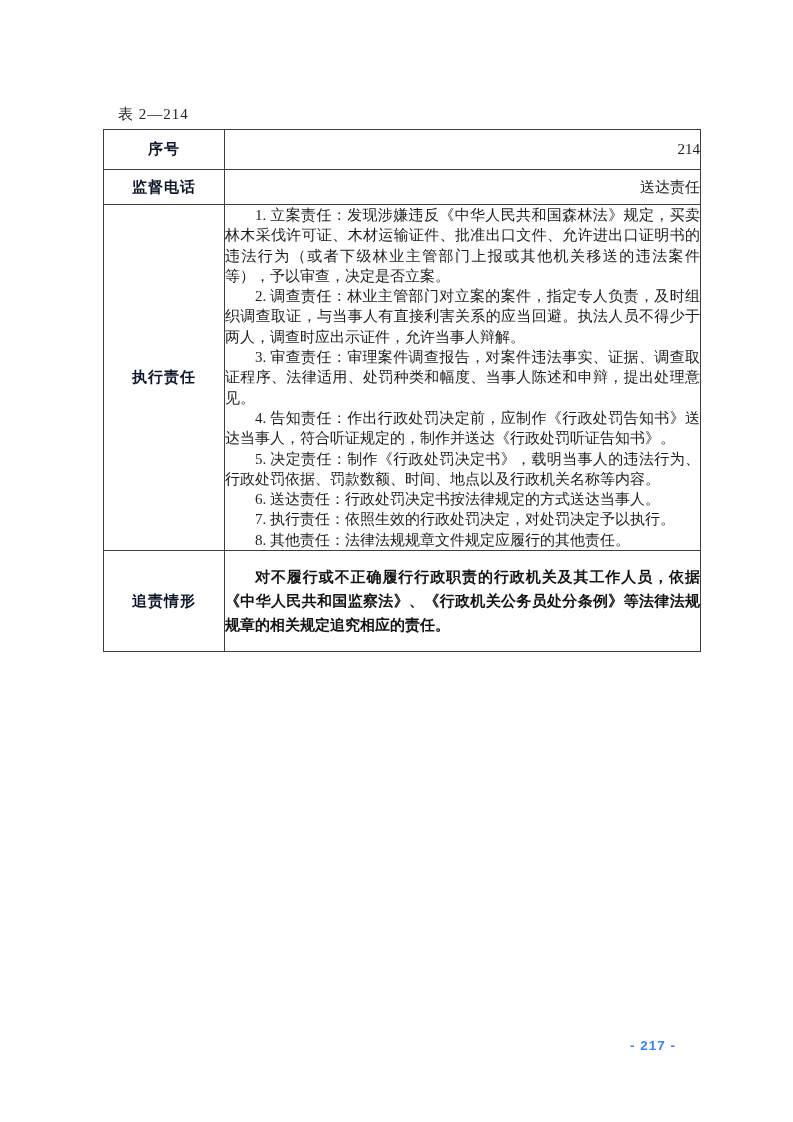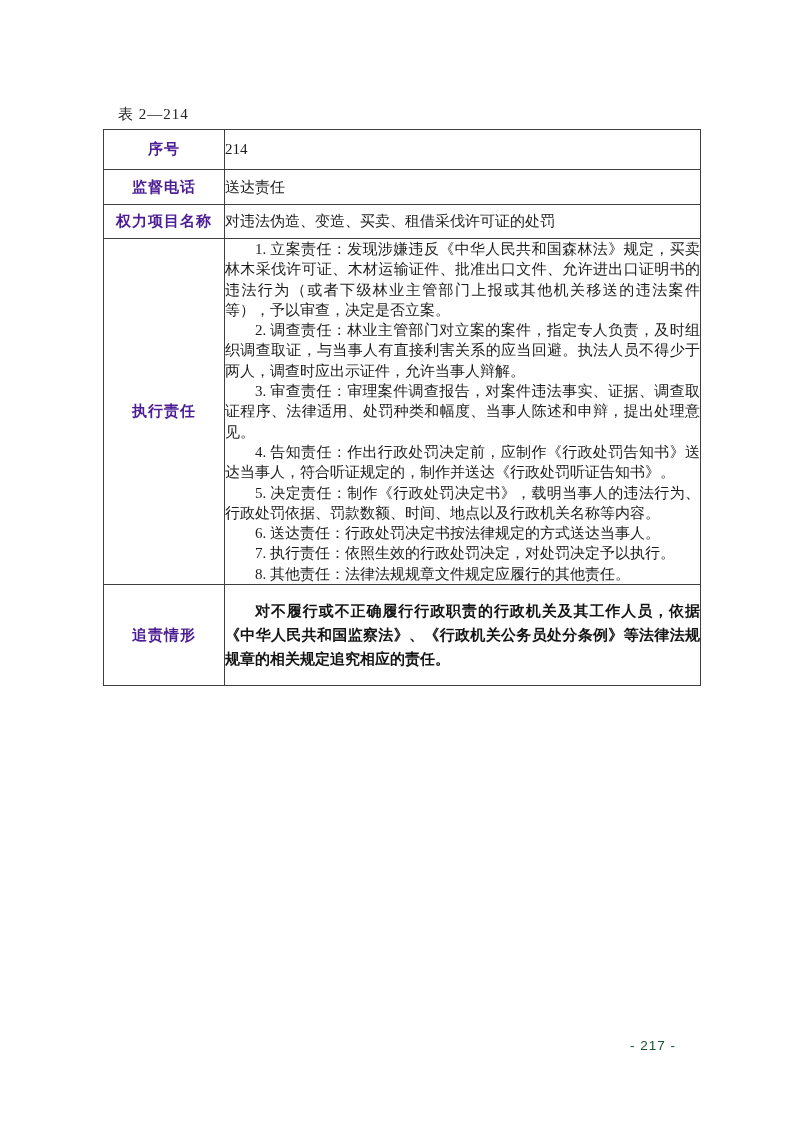--- a/index.html
+++ b/index.html
@@ -36,26 +36,26 @@
     border: 1px solid #3f3f3f;
     padding: 0;
     vertical-align: middle;
     font-size: 15px;
   }
   td.label-cell {
     width: 120px;
     text-align: center;
     font-family: Liberation Mono, monospace;
     font-weight: bold;
-    color: #4c1d95;
+    color: #0f172a;
     letter-spacing: 1px;
   }
   td.value-cell {
     width: 475px;
-    text-align: left;
+    text-align: right;
     color: #1c1c1c;
   }
   tr.row-serial   td { height: 39px; }
   tr.row-type     td { height: 34px; }
   tr.row-name     td { height: 33px; }
   tr.row-entity   td { height: 41px; }
   tr.row-duties   td { height: 325px; }
   tr.row-account  td { height: 100px; }
   tr.row-phone    td { height: 43px; }
   td.value-left {
@@ -88,23 +88,23 @@
     font-family: "Liberation Sans", "DejaVu Sans", sans-serif;
     font-weight: bold;
     font-size: 15px;
     color: #141414;
   }
   .page-number {
     position: absolute;
     left: 630px;
     top: 1038px;
     font-family: "Liberation Sans", "DejaVu Sans", sans-serif;
-    font-weight: 400;
+    font-weight: 700;
     font-size: 13.5px;
-    color: #14532d;
+    color: #3b82f6;
     letter-spacing: 1px;
   }
 </style>
 </head>
 <body>
 
 <div class="doc-page">
 
   <div class="table-caption">表 2—214</div>
 
@@ -113,24 +113,20 @@
       <tr class="row-serial">
         <td class="label-cell">序号</td>
         <td class="value-cell">214</td>
       </tr>
 
       <tr class="row-type">
         <td class="label-cell">监督电话</td>
         <td class="value-cell">送达责任</td>
       </tr>
 
-      <tr class="row-name">
-        <td class="label-cell">权力项目名称</td>
-        <td class="value-cell value-left">对违法伪造、变造、买卖、租借采伐许可证的处罚</td>
-      </tr>
 
 
       <tr class="row-duties">
         <td class="label-cell">执行责任</td>
         <td class="value-cell duties-cell">
           <p class="duty-paragraph">1. 立案责任：发现涉嫌违反《中华人民共和国森林法》规定，买卖林木采伐许可证、木材运输证件、批准出口文件、允许进出口证明书的违法行为（或者下级林业主管部门上报或其他机关移送的违法案件等），予以审查，决定是否立案。</p>
           <p class="duty-paragraph">2. 调查责任：林业主管部门对立案的案件，指定专人负责，及时组织调查取证，与当事人有直接利害关系的应当回避。执法人员不得少于两人，调查时应出示证件，允许当事人辩解。</p>
           <p class="duty-paragraph">3. 审查责任：审理案件调查报告，对案件违法事实、证据、调查取证程序、法律适用、处罚种类和幅度、当事人陈述和申辩，提出处理意见。</p>
           <p class="duty-paragraph">4. 告知责任：作出行政处罚决定前，应制作《行政处罚告知书》送达当事人，符合听证规定的，制作并送达《行政处罚听证告知书》。</p>
           <p class="duty-paragraph">5. 决定责任：制作《行政处罚决定书》，载明当事人的违法行为、行政处罚依据、罚款数额、时间、地点以及行政机关名称等内容。</p>

